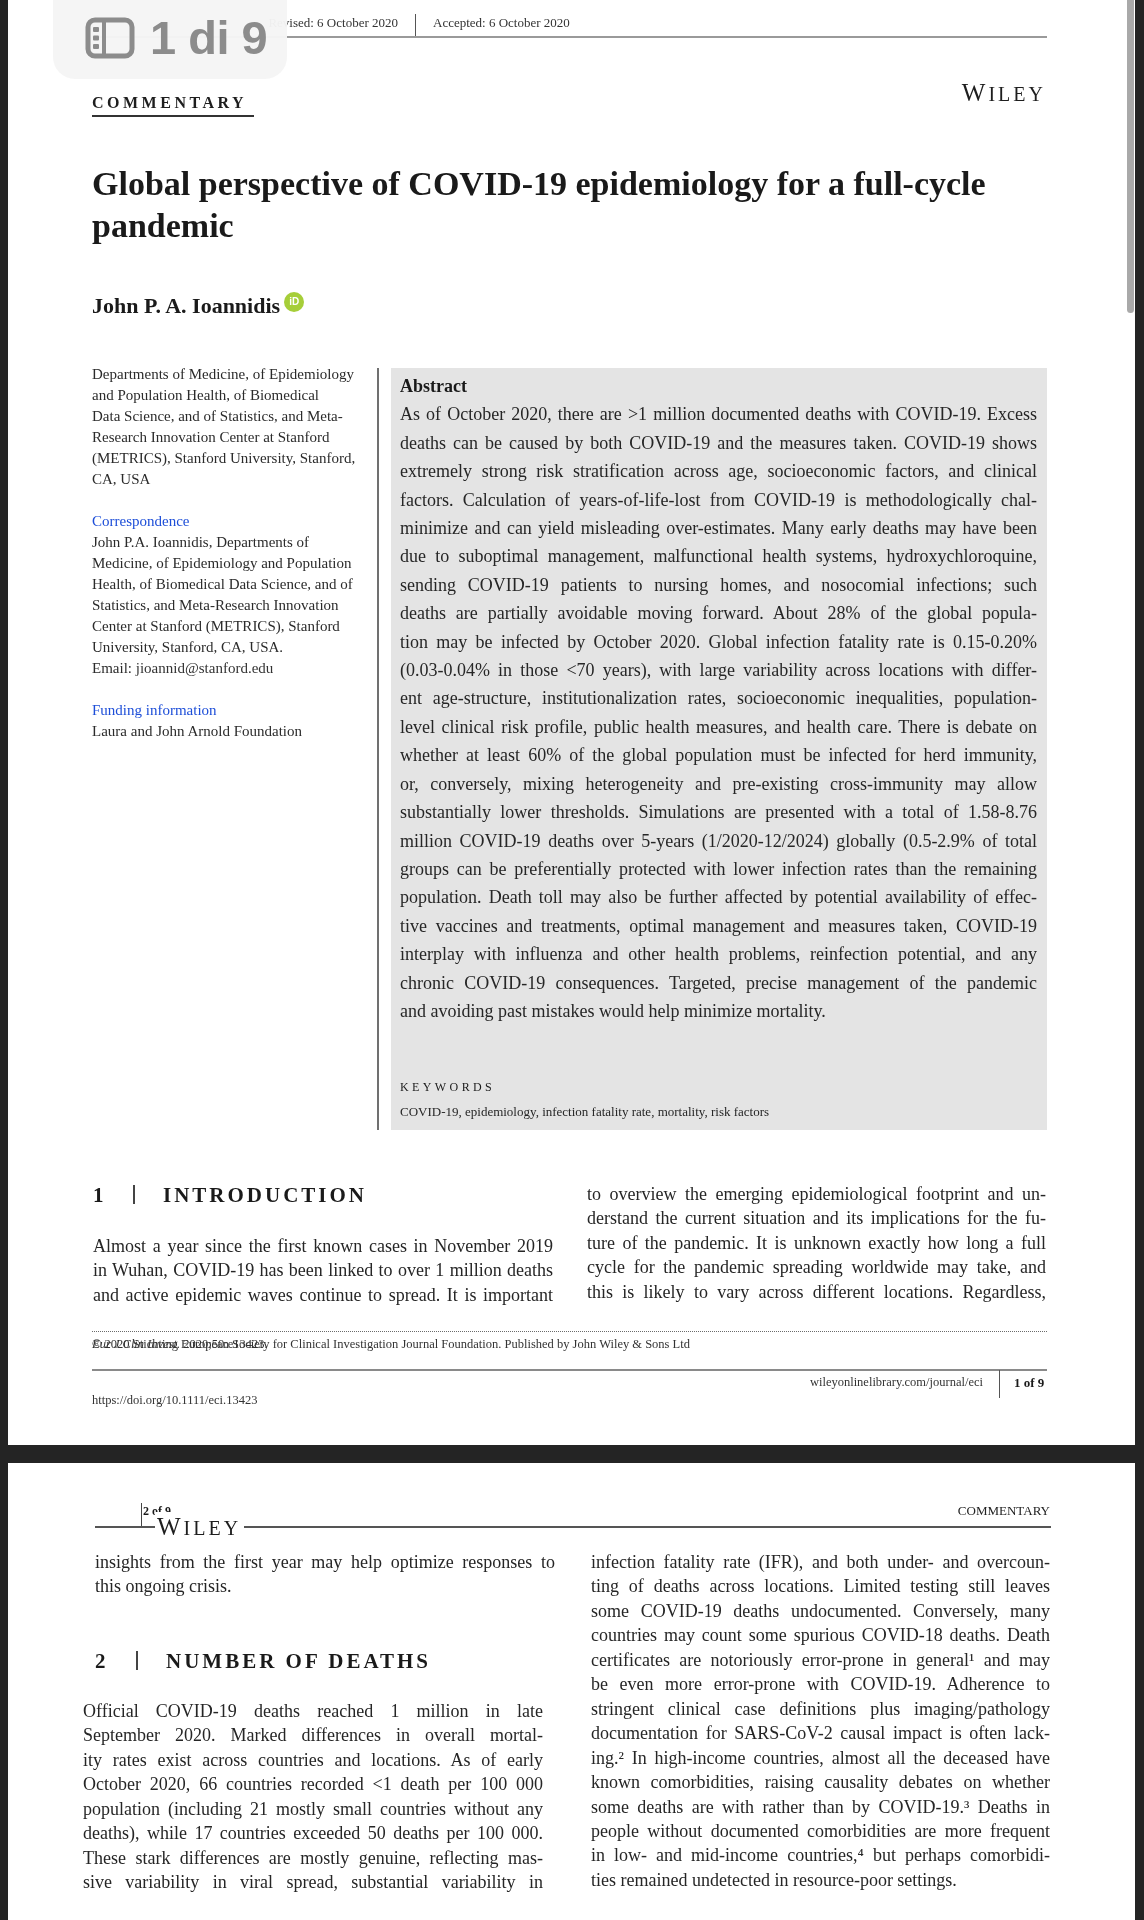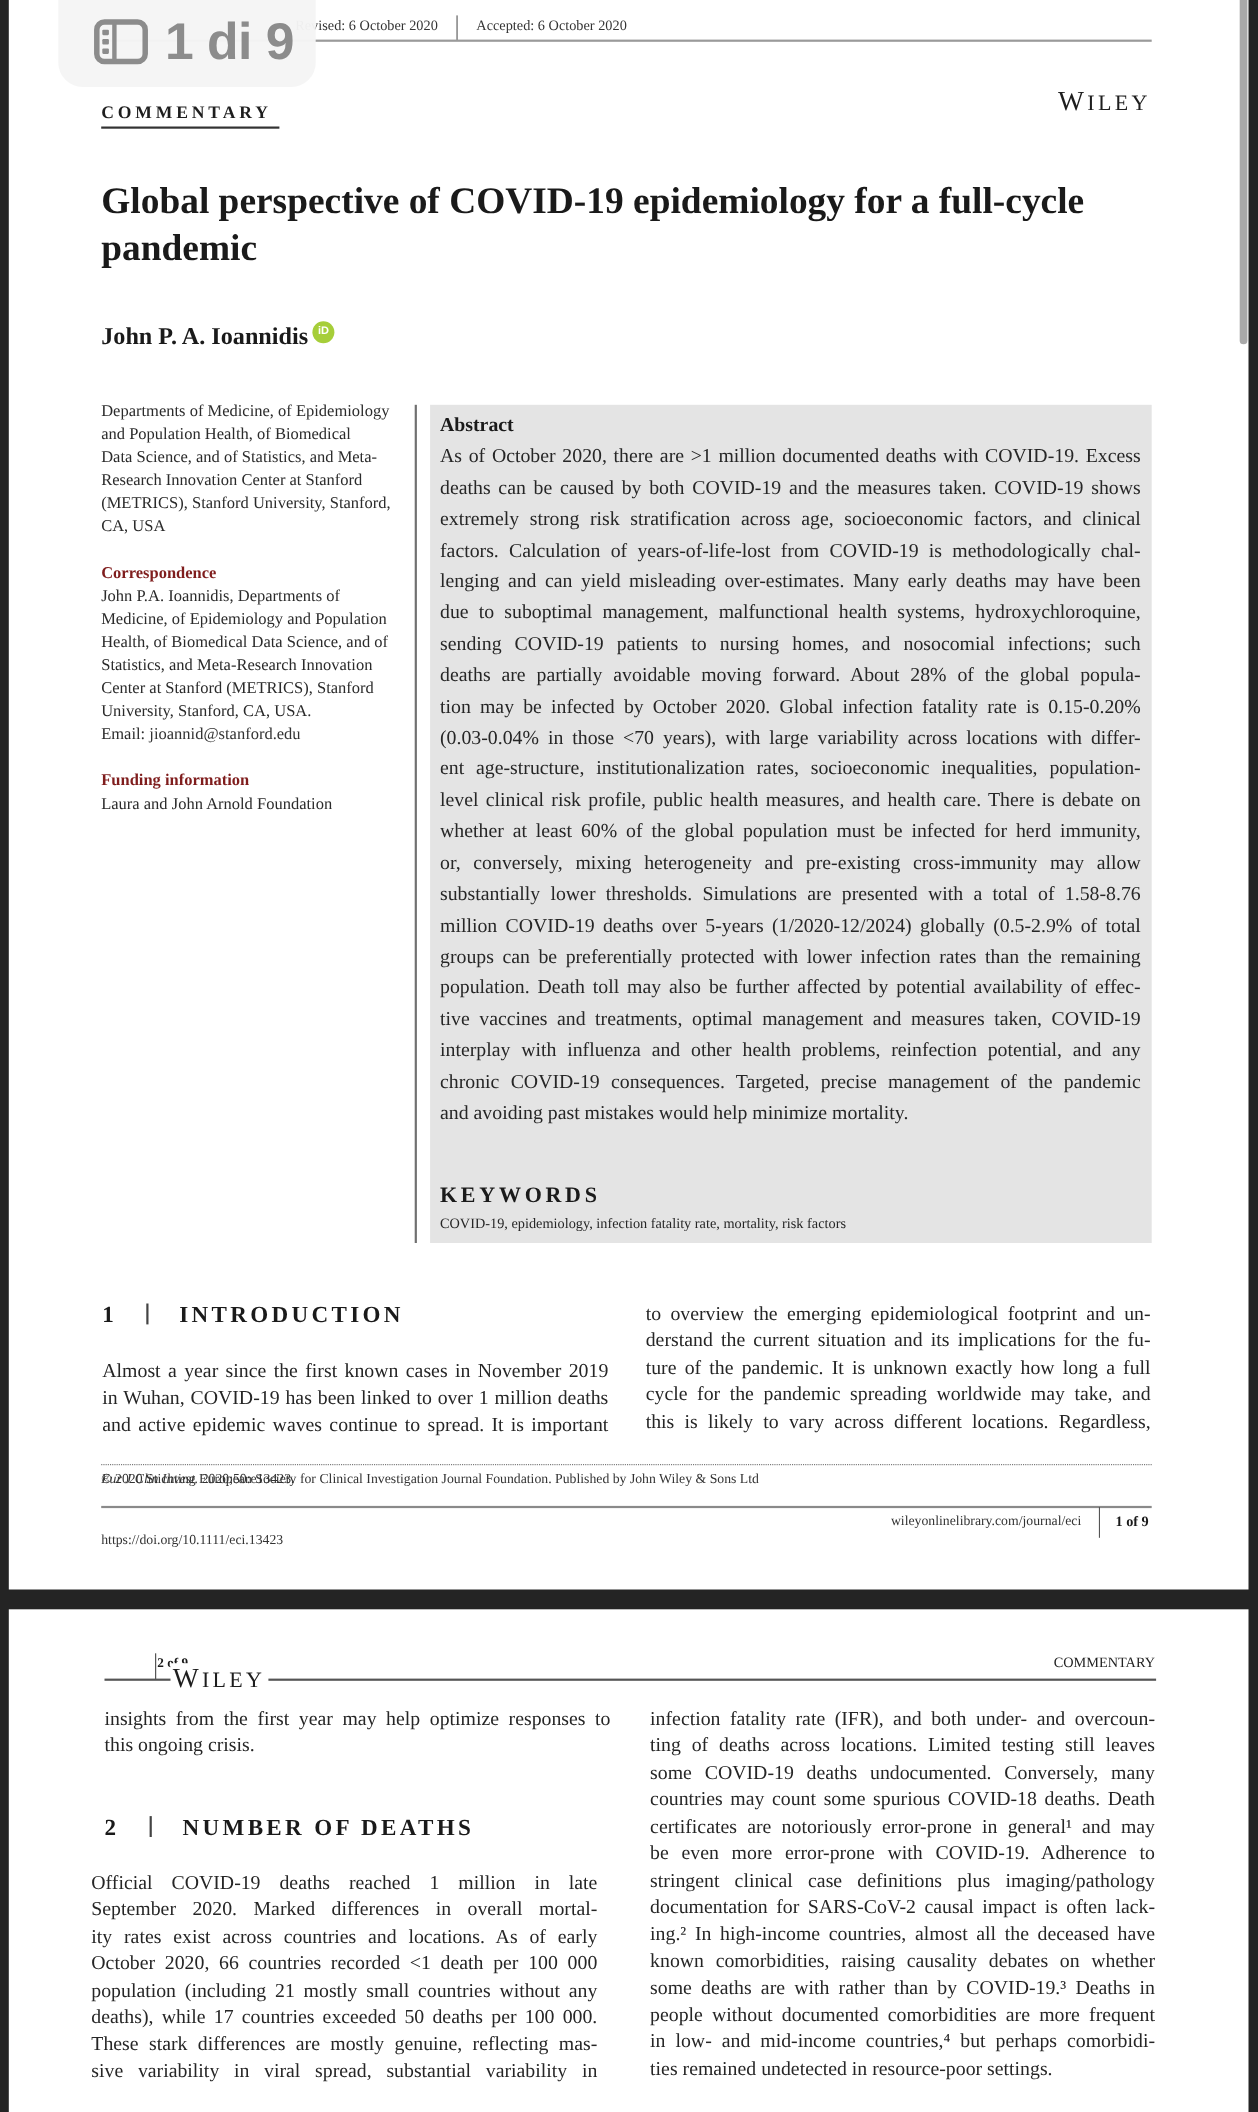--- a/index.html
+++ b/index.html
@@ -33,29 +33,29 @@
   .author { font-size: 22px; line-height: 28px; font-weight: bold; color: #1a1a1a; white-space: nowrap; display: flex; align-items: center; }
   .orcid {
     display: inline-flex; align-items: center; justify-content: center;
     width: 20px; height: 20px; border-radius: 50%; background: #a6ce39; margin-left: 4px;
     font-family: "Liberation Sans", sans-serif; font-size: 10px; font-weight: bold; color: #ffffff;
     position: relative; top: -4px;
   }
 
   .side { font-size: 15px; line-height: 21px; color: #2b2b2b; width: 290px; }
   .side .ln { white-space: nowrap; }
-  .side .sh { font-weight: bold; color: #7f1d1d; }
+  .side .sh { font-weight: normal; color: #1d4ed8; }
   .side .gap { height: 21px; }
 
   .vbar { width: 2px; background: #707070; }
   .abstract-box { background: #e4e4e4; }
   .abstract-inner { position: absolute; left: 9px; width: 637px; top: 4px; }
   .abs-head { font-size: 18px; line-height: 28.4px; font-weight: bold; color: #1a1a1a; }
   .abs-lines { font-size: 18px; line-height: 28.4px; }
-  .kw-head { font-size: 20px; line-height: 20px; font-weight: bold; letter-spacing: 3.4px; color: #1a1a1a; text-align: right; }
+  .kw-head { font-size: 12px; line-height: 20px; font-weight: normal; letter-spacing: 3.4px; color: #1a1a1a; text-align: right; }
   .kw-text { font-size: 13px; line-height: 20px; white-space: nowrap; }
 
   .sec-head { font-size: 21px; line-height: 26px; font-weight: bold; letter-spacing: 3px; color: #1a1a1a; white-space: nowrap; }
   .sec-bar { width: 1.5px; background: #444; }
 
   .dotted { border-top: 1.5px dotted #6a6a6a; height: 0; }
   .small { font-size: 12.5px; line-height: 15px; color: #333; white-space: nowrap; }
   .small i { font-style: italic; }
   .bold13 { font-size: 13px; line-height: 15px; font-weight: bold; color: #1a1a1a; white-space: nowrap; }
   .link { color: #333; text-decoration: none; }
@@ -140,21 +140,21 @@
   <div class="abs vbar" style="left:369px; top:368px; height:762px;"></div>
   <div class="abs abstract-box" style="left:383px; top:368px; width:656px; height:762px;">
     <div class="abstract-inner">
       <div class="abs-head">Abstract</div>
       <div class="lines para-end abs-lines">
 
       <div class="ln">As of October 2020, there are &gt;1 million documented deaths with COVID-19. Excess</div>
           <div class="ln">deaths can be caused by both COVID-19 and the measures taken. COVID-19 shows</div>
           <div class="ln">extremely strong risk stratification across age, socioeconomic factors, and clinical</div>
           <div class="ln">factors. Calculation of years-of-life-lost from COVID-19 is methodologically chal-</div>
-          <div class="ln">lenging and can yield misleading over-estimates. Many early deaths may have been</div>
+          <div class="ln">minimize and can yield misleading over-estimates. Many early deaths may have been</div>
           <div class="ln">due to suboptimal management, malfunctional health systems, hydroxychloroquine,</div>
           <div class="ln">sending COVID-19 patients to nursing homes, and nosocomial infections; such</div>
           <div class="ln">deaths are partially avoidable moving forward. About 28% of the global popula-</div>
           <div class="ln">tion may be infected by October 2020. Global infection fatality rate is 0.15-0.20%</div>
           <div class="ln">(0.03-0.04% in those &lt;70 years), with large variability across locations with differ-</div>
           <div class="ln">ent age-structure, institutionalization rates, socioeconomic inequalities, population-</div>
           <div class="ln">level clinical risk profile, public health measures, and health care. There is debate on</div>
           <div class="ln">whether at least 60% of the global population must be infected for herd immunity,</div>
           <div class="ln">or, conversely, mixing heterogeneity and pre-existing cross-immunity may allow</div>
           <div class="ln">substantially lower thresholds. Simulations are presented with a total of 1.58-8.76</div>

